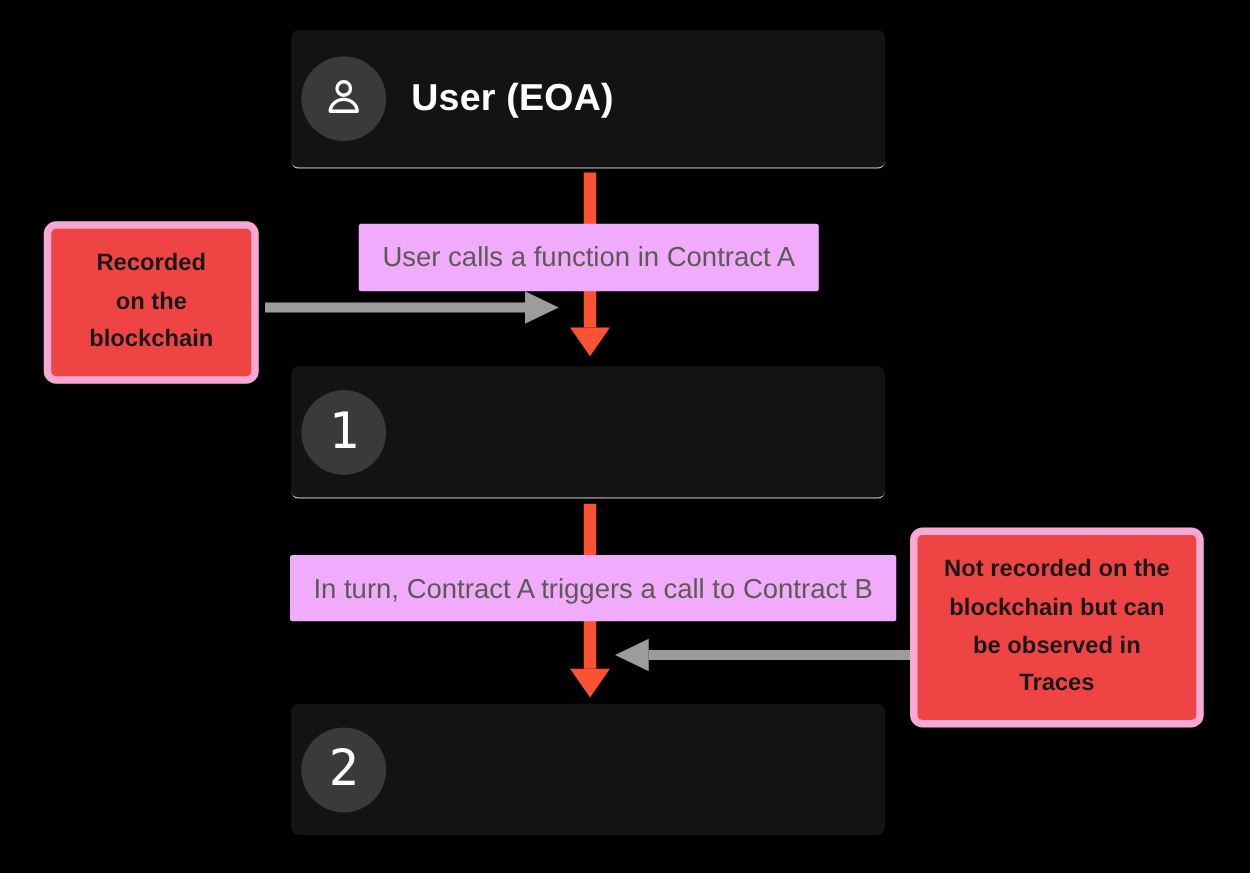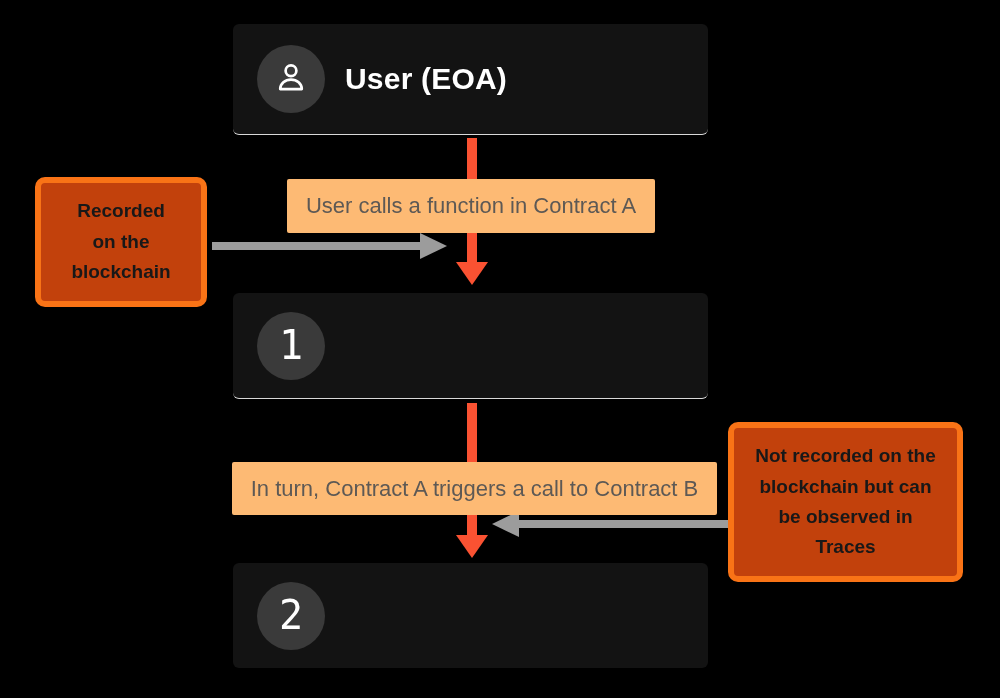--- a/index.html
+++ b/index.html
@@ -5,21 +5,21 @@
   html,body { margin:0; padding:0; background:#000; }
   .stage {
     position:relative; width:1000px; height:698px; background:#000000;
     font-family:"Liberation Sans", sans-serif; overflow:hidden;
   }
 
   
   .node {
     position:absolute; left:233px; width:475px; background:#131313;
     border-radius:6px; display:flex; align-items:center;
-    padding-left:24px; box-sizing:border-box;
+    padding-left:8px; box-sizing:border-box;
   }
   .node-user { top:24px;  height:111px; border-bottom:1px solid #d9d9d9; }
   .node-a    { top:293px; height:106px; border-bottom:1px solid #d9d9d9; }
   .node-b    { top:563px; height:105px; }
 
   .badge {
     width:68px; height:68px; border-radius:50%; background:#3a3a3a;
     display:flex; align-items:center; justify-content:center;
     color:#ffffff; flex:0 0 auto;
   }
@@ -33,46 +33,46 @@
   .vhead {
     position:absolute; left:456px; width:0; height:0; z-index:1;
     border-left:16px solid transparent; border-right:16px solid transparent;
     border-top:23px solid #fa5232;
   }
   .vhead-1 { top:262px; }
   .vhead-2 { top:535px; }
 
   
   .edge-label {
-    position:absolute; background:#fdba74; color:#5d5955; font-size:22px;
+    position:absolute; background:#f0abfc; color:#5d5955; font-size:22px;
     display:flex; align-items:center; justify-content:center;
     border-radius:2px; z-index:2; text-align:center;
   }
   .edge-label-1 { left:287px; top:179px; width:368px; height:54px; }
-  .edge-label-2 { left:232px; top:462px; width:485px; height:53px; }
+  .edge-label-2 { left:232px; top:444px; width:485px; height:53px; }
 
   
   .hshaft { position:absolute; height:8px; background:#9c9c9c; }
   .hshaft-left  { left:212px; top:242px; width:208px; }
   .hshaft-right { left:519px; top:520px; width:209px; }
   .hhead { position:absolute; width:0; height:0; }
   .hhead-right {
     left:420px; top:233px;
     border-top:13px solid transparent; border-bottom:13px solid transparent;
     border-left:27px solid #9c9c9c;
   }
   .hhead-left {
     left:492px; top:511px;
     border-top:13px solid transparent; border-bottom:13px solid transparent;
     border-right:27px solid #9c9c9c;
   }
 
   
   .callout {
-    position:absolute; background:#c2410c; border:6px solid #f97316;
+    position:absolute; background:#ef4444; border:6px solid #f9a8d4;
     border-radius:10px; box-sizing:border-box;
     display:flex; align-items:center; justify-content:center;
     text-align:center; font-weight:700; color:#181818; font-size:19px;
     line-height:1.6; white-space:pre-line; z-index:2;
   }
   .callout-left  { left:35px;  top:177px; width:172px; height:130px; }
   .callout-right { left:728px; top:422px; width:235px; height:160px; }
 </style>
 </head>
 <body>

